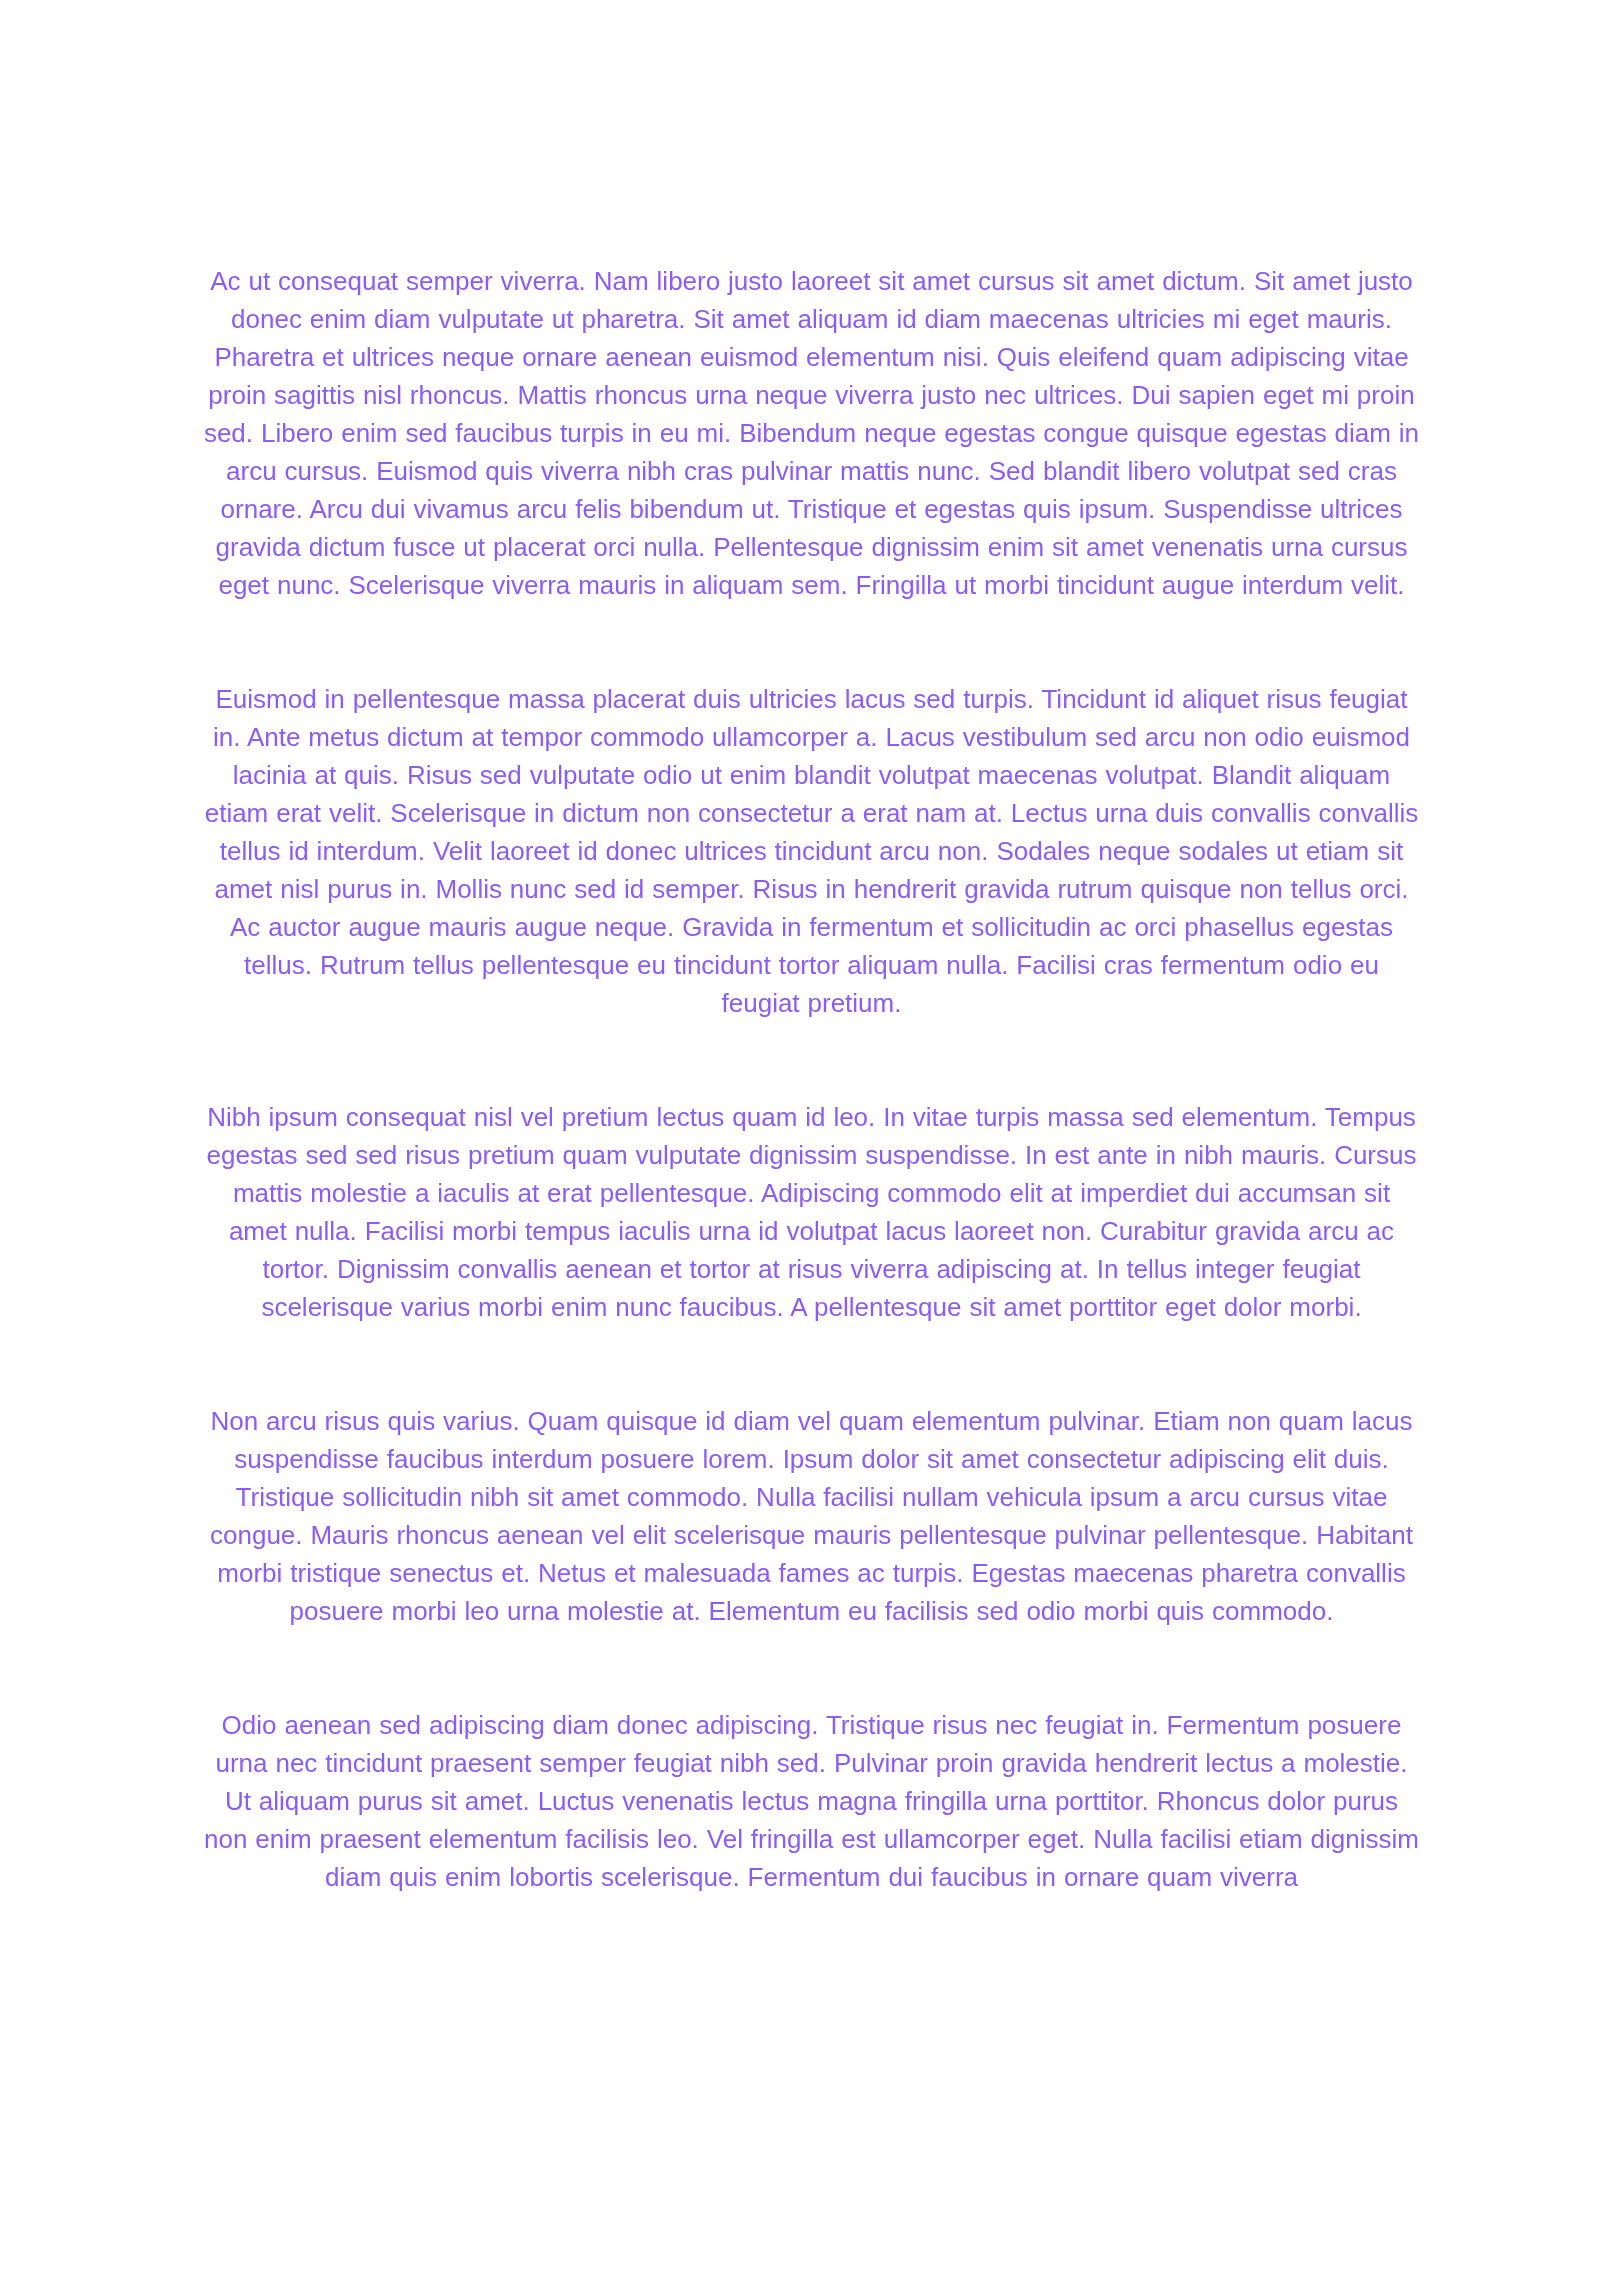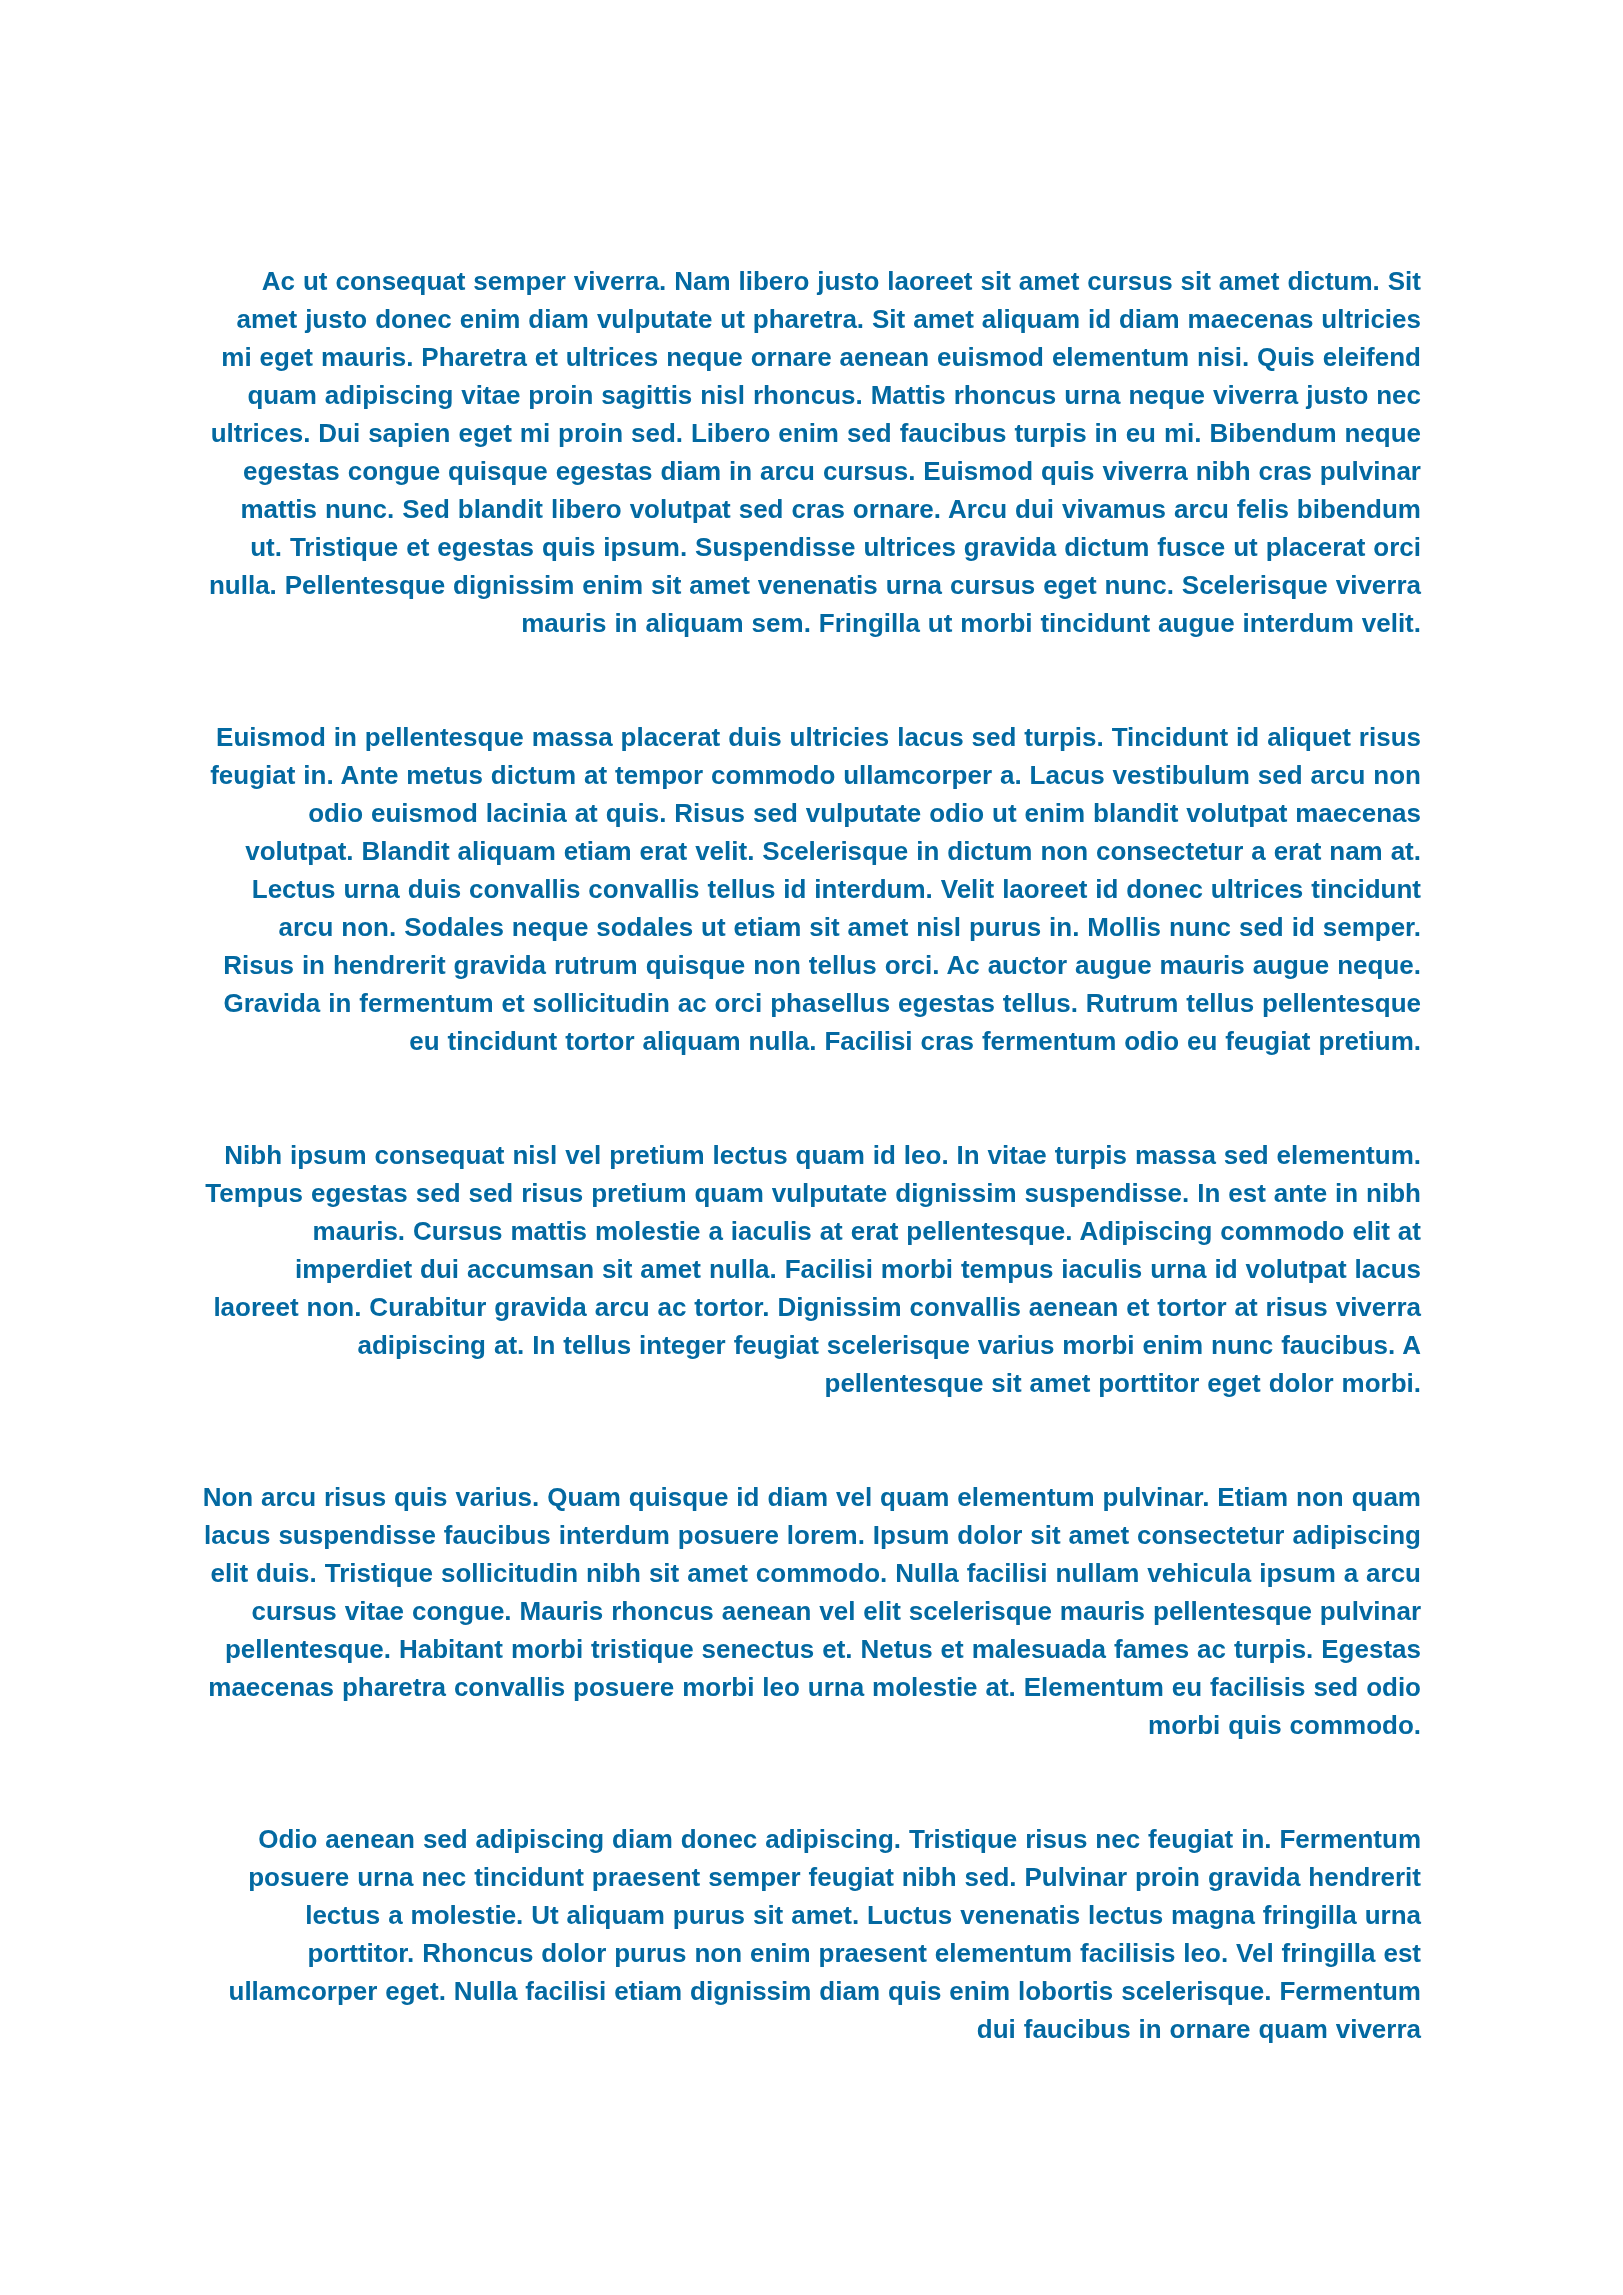--- a/index.html
+++ b/index.html
@@ -17,25 +17,24 @@
     overflow: hidden;
   }
 
   .doc-body {
     width: 100%;
   }
 
   .doc-body p {
     font-size: 26px;
     line-height: 38px;
-    color: #0369a1;
-    text-align: right;
+    color: #8b5cf6;
+    text-align: center;
     margin: 0 0 76px 0;
     word-spacing: 0.7px;
-    font-weight: bold;
   }
 
   .doc-body p:last-child {
     margin-bottom: 12px;
   }
 </style>
 </head>
 <body>
 
 <div class="page">

